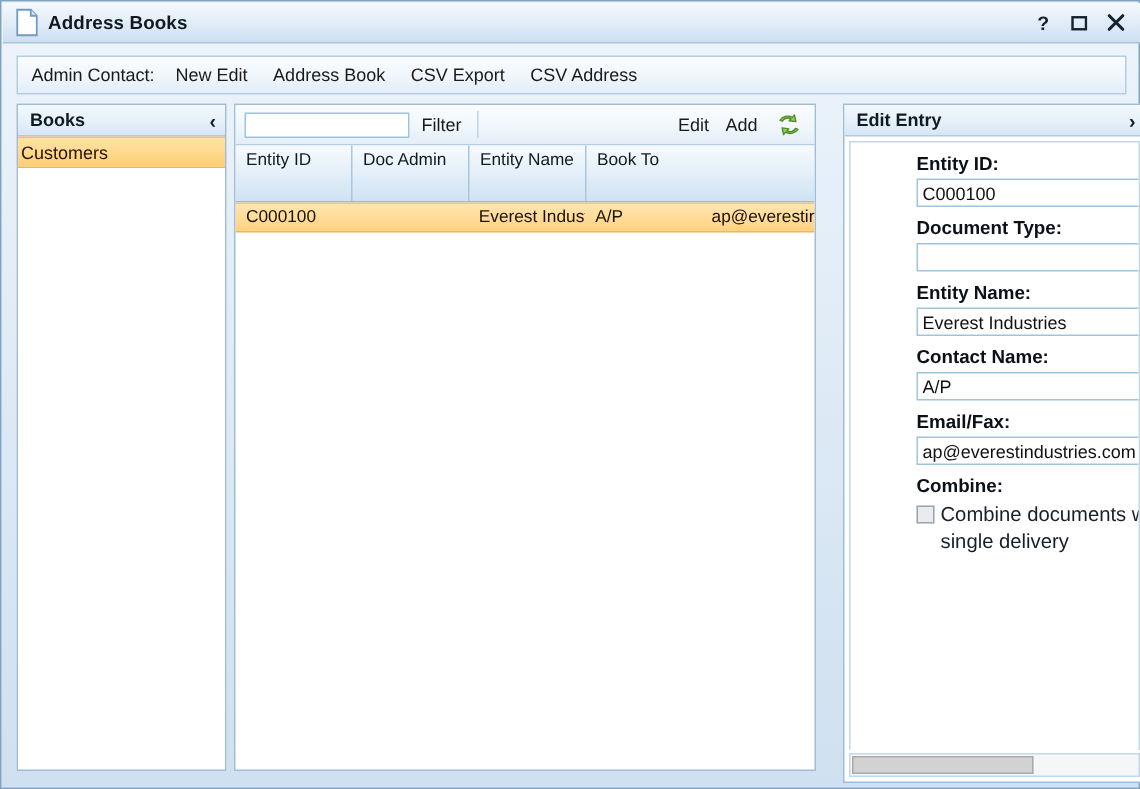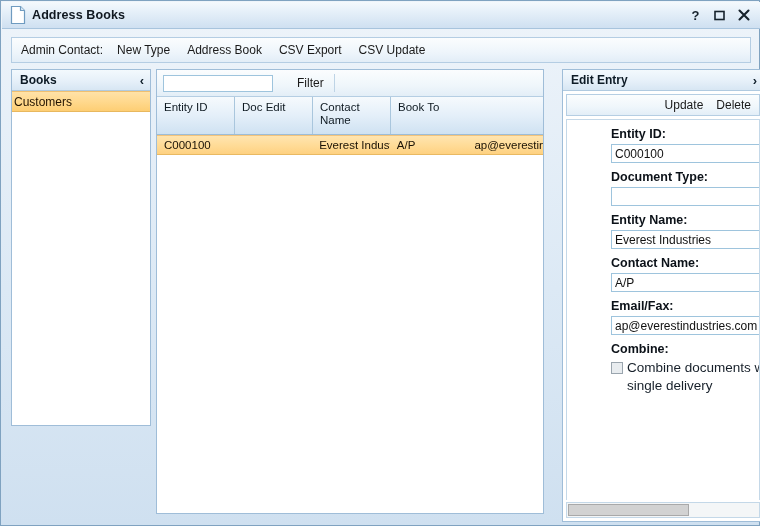--- a/index.html
+++ b/index.html
@@ -127,21 +127,21 @@
     font-size: 13px;
     color: #10202c;
     line-height: 1;
     cursor: default;
   }
 
   
   #books-panel {
     left: 10px; top: 68px;
     width: 140px;
-    height: 357px;
+    height: 445px;
   }
   .book-item {
     height: 21px;
     box-sizing: border-box;
     display: flex;
     align-items: center;
     padding-left: 2px;
     font-size: 12px;
     color: #231400;
     cursor: default;
@@ -174,21 +174,21 @@
     border: 1px solid #9ec4dd;
     background: #ffffff;
     font-family: "Liberation Sans", sans-serif;
     font-size: 11px;
     padding: 0 3px;
     color: #111;
     outline: none;
   }
   .filter-label {
     font-size: 12px;
-    margin-left: 24px;
+    margin-left: 8px;
     color: #1a1a1a;
     cursor: default;
   }
   .toolbar-sep {
     width: 1px;
     height: 18px;
     background: #bed4e6;
     margin-left: 10px;
   }
   .toolbar-right {
@@ -370,48 +370,56 @@
       <span class="tbtn">
         <svg width="12" height="12" viewBox="0 0 12 12">
           <path d="M1.5 1.5 L10.5 10.5 M10.5 1.5 L1.5 10.5" stroke="#16222c" stroke-width="2.1" stroke-linecap="round"></path>
         </svg>
       </span>
     </div>
   </div>
 
   <div class="admin-bar">
     <span class="admin-label">Admin Contact:</span>
-    <span class="admin-item">New Type</span>
+    <span class="admin-item">New Edit</span>
     <span class="admin-item">Address Book</span>
     <span class="admin-item">CSV Export</span>
-    <span class="admin-item">CSV Update</span>
+    <span class="admin-item">CSV Address</span>
   </div>
 
   <div class="panel" id="books-panel">
     <div class="panel-head">
       <span class="panel-head-title">Books</span>
       <span class="panel-head-chevron">‹</span>
     </div>
     <div class="book-item selected">
       <span>Customers</span>
     </div>
   </div>
 
   <div class="panel" id="list-panel">
 
     <div class="list-toolbar">
       <input class="filter-input" type="text" placeholder="" style="">
       <span class="filter-label">Filter</span>
       <span class="toolbar-sep"></span>
+      <div class="toolbar-right">
+        <span class="toolbar-action">Edit</span>
+        <span class="toolbar-action">Add</span>
+        <svg class="refresh-icon" viewBox="0 0 20 19">
+          <path d="M4 6.2 C5.4 3.5 9.6 2.6 12.3 4.3 L13.6 2.6 L14.6 7.1 L10.1 6.5 L11.3 5.2 C9.3 4.1 6.5 4.8 5.6 6.8 Z" fill="#8fd35a" stroke="#4e8a28" stroke-width="0.9" stroke-linejoin="round"></path>
+          <path d="M16 12.2 C14.6 14.9 10.4 15.8 7.7 14.1 L6.4 15.8 L5.4 11.3 L9.9 11.9 L8.7 13.2 C10.7 14.3 13.5 13.6 14.4 11.6 Z" fill="#8fd35a" stroke="#4e8a28" stroke-width="0.9" stroke-linejoin="round"></path>
+        </svg>
+      </div>
     </div>
 
     <div class="grid-head">
       <div class="gh-cell" style="width:78px">Entity ID</div>
-      <div class="gh-cell" style="width:78px">Doc Edit</div>
-      <div class="gh-cell" style="width:78px">Contact Name</div>
+      <div class="gh-cell" style="width:78px">Doc Admin</div>
+      <div class="gh-cell" style="width:78px">Entity Name</div>
       <div class="gh-cell" style="width:74px;border-right:none">Book To</div>
     </div>
 
     <div class="grid-row">
       <div class="gr-cell" style="width:78px">C000100</div>
       <div class="gr-cell" style="width:78px"></div>
       <div class="gr-cell" style="width:78px">Everest Industr</div>
       <div class="gr-cell" style="width:78px">A/P</div>
       <div class="gr-cell" style="width:76px">ap@everestindu</div>
     </div>
@@ -419,24 +427,20 @@
     <div class="grid-body-fill"></div>
   </div>
 
   <div class="panel" id="edit-panel">
 
     <div class="panel-head">
       <span class="panel-head-title">Edit Entry</span>
       <span class="panel-head-chevron">›</span>
     </div>
 
-    <div class="edit-toolbar">
-      <span class="edit-action">Update</span>
-      <span class="edit-action">Delete</span>
-    </div>
 
     <div class="form-area">
       <div class="form-inner">
 
         <div class="field-label">Entity ID:</div>
         <input class="field-input narrow" type="text" value="C000100" style="">
 
         <div class="field-label">Document Type:</div>
         <input class="field-input narrow" type="text" value="" style="">
 

